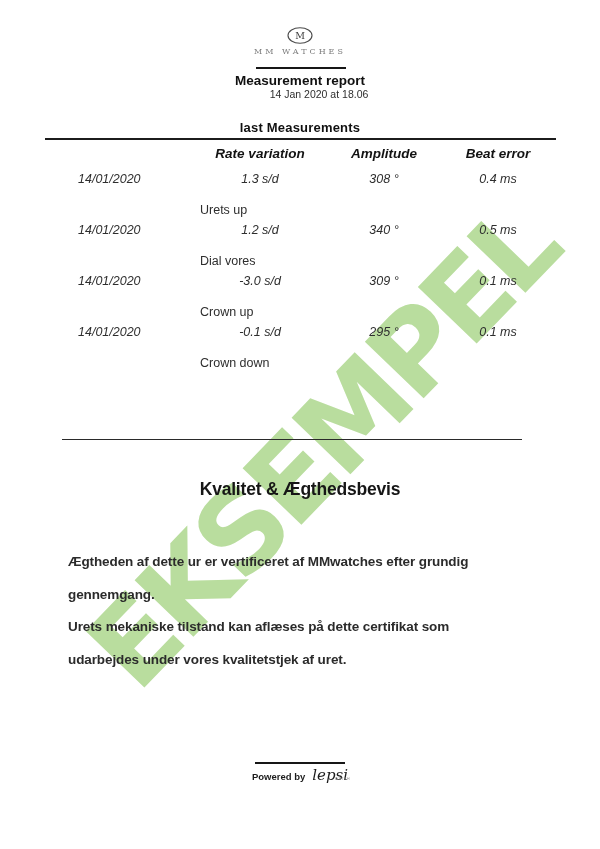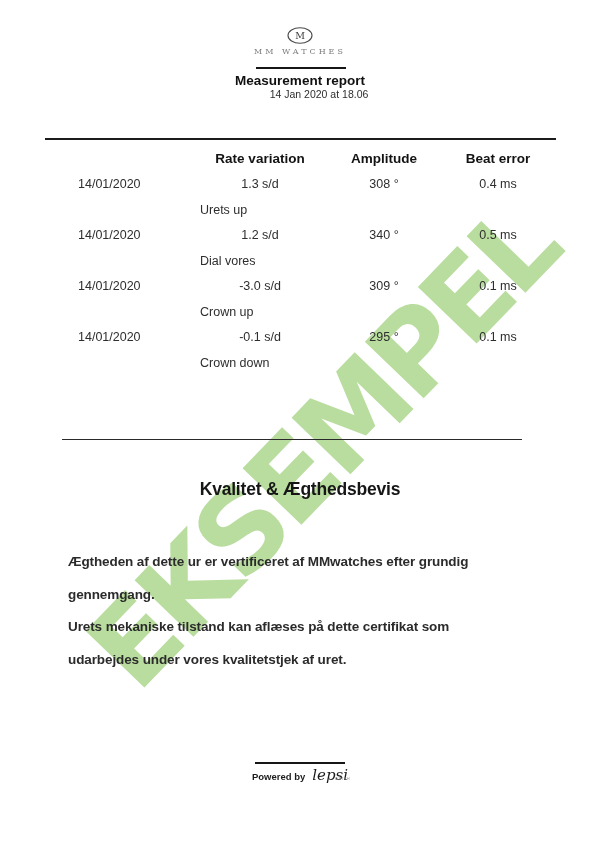--- a/index.html
+++ b/index.html
@@ -42,21 +42,21 @@
   .report-title{position:absolute;top:73px;left:0;width:600px;text-align:center;
     font-weight:bold;font-size:13.5px;color:#101010;}
   .report-datetime{position:absolute;top:87.5px;left:0;width:600px;text-align:center;
     font-size:10.5px;color:#2e2e2e;margin-left:19px;}
 
   
   .section-title{position:absolute;top:120px;left:0;width:600px;text-align:center;
     font-weight:bold;font-size:13px;color:#101010;letter-spacing:.2px;}
   .table-top-rule{position:absolute;top:137.5px;left:45px;width:511px;height:2.2px;background:#1c1c1c;}
   .mtable{position:absolute;top:146px;left:45px;width:512px;}
-  .trow{display:flex;height:25.5px;align-items:center;font-size:12.5px;color:#2e2e2e;}
+  .trow{display:flex;height:25.5px;align-items:flex-start;font-size:12.5px;color:#2e2e2e;font-style:italic;}
   .trow.head{font-weight:bold;font-size:13.5px;color:#131313;}
   .c1{width:150px;padding-left:33px;box-sizing:border-box;text-align:left;}
   .c2{width:130px;text-align:center;}
   .c3{width:118px;text-align:center;}
   .c4{width:110px;text-align:center;}
   .pos-row{height:25.5px;display:flex;align-items:center;
     padding-left:155px;font-size:12.5px;color:#2e2e2e;}
 
   
   .section-divider{position:absolute;top:438.5px;left:62px;width:460px;height:1.2px;background:#2a2a2a;}
@@ -93,20 +93,21 @@
         <ellipse cx="13" cy="8.5" rx="12" ry="7.7" fill="none" stroke="#4a4a4a" stroke-width="1.1"></ellipse>
         <text x="13" y="12" text-anchor="middle" font-family="DejaVu Serif, serif" font-size="9.5" fill="#3d3d3d">M</text>
       </svg>
       <div class="brand-name">MM WATCHES</div>
     </div>
 
     <div class="header-rule"></div>
     <div class="report-title">Measurement report</div>
     <div class="report-datetime">14 Jan 2020 at 18.06</div>
 
+    <div class="section-title">last Measurements</div>
     <div class="table-top-rule"></div>
 
     <div class="mtable">
       <div class="trow head">
         <div class="c1"></div>
         <div class="c2">Rate variation</div>
         <div class="c3">Amplitude</div>
         <div class="c4">Beat error</div>
       </div>
 

